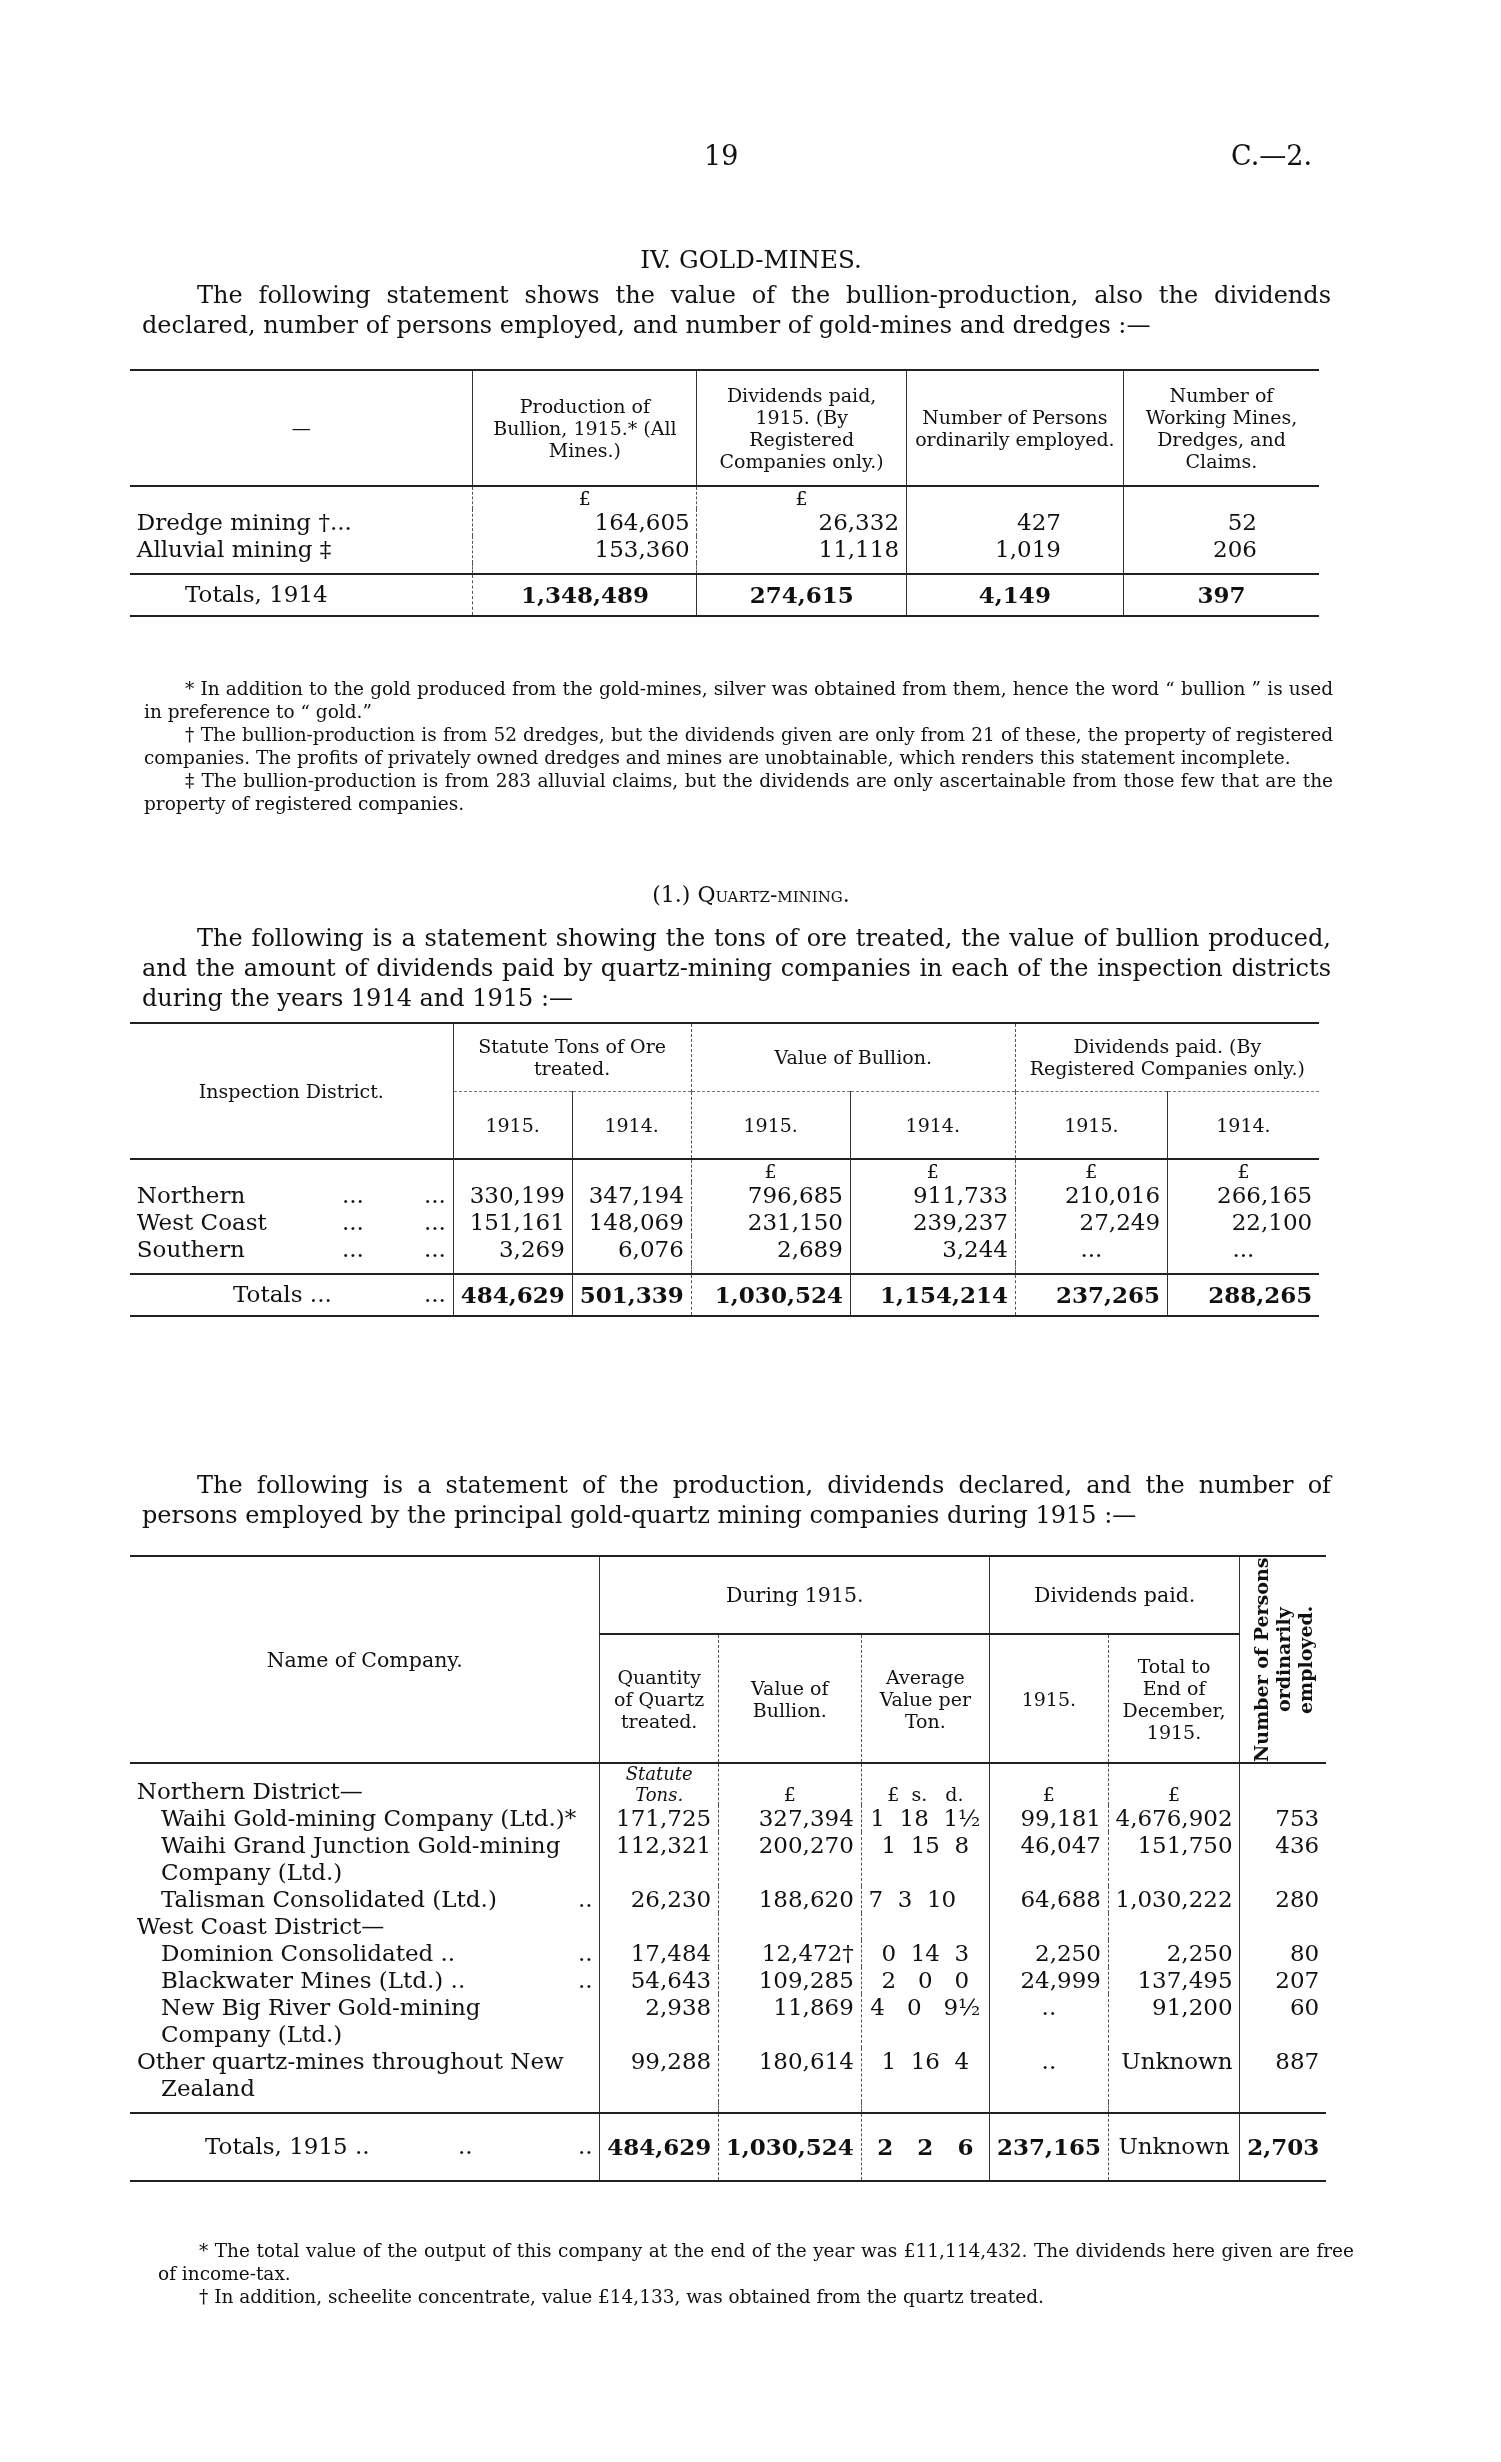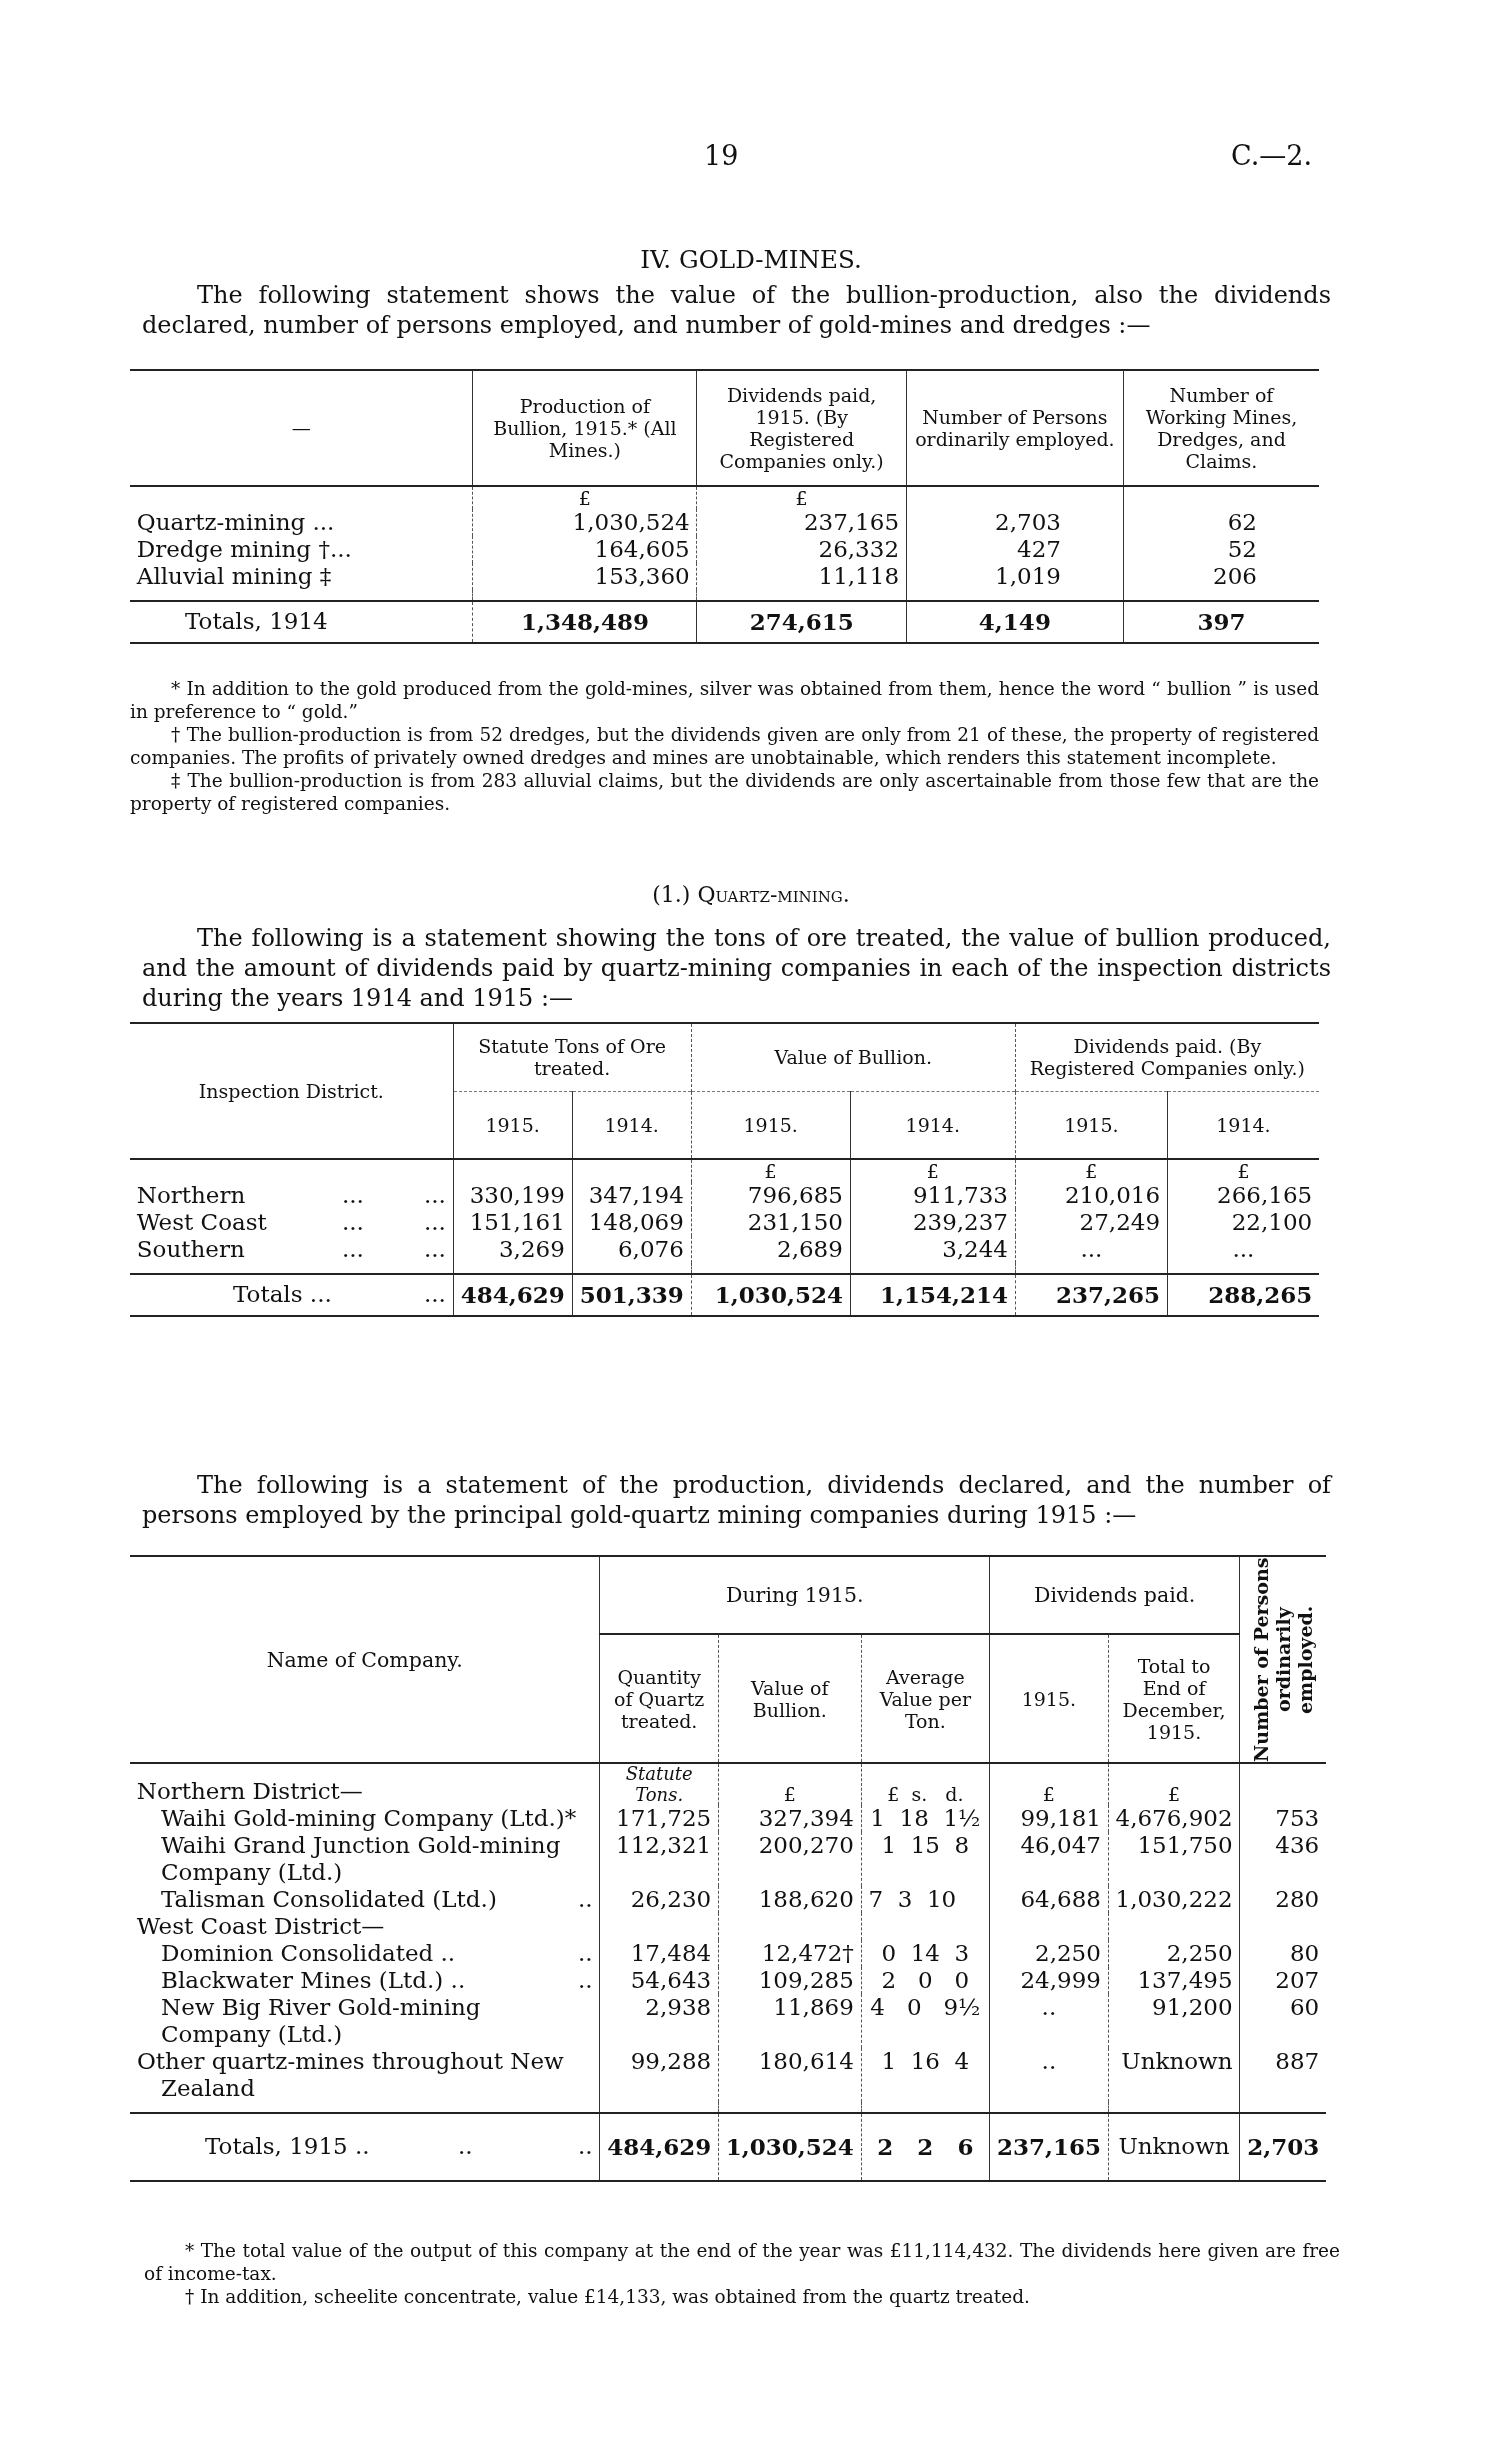--- a/index.html
+++ b/index.html
@@ -17,21 +17,21 @@
   td, th { padding: 0 6.8px; font-weight: normal; vertical-align: middle; }
   .hdr { font-size: 19px; line-height: 22px; text-align: center; }
   .num { text-align: right; font-size: 23px; line-height: 27px; }
   .lbl { font-size: 23px; line-height: 27px; text-align: left; white-space: nowrap; }
   .bold { font-weight: bold; }
   .vl { border-left: 1.4px solid #333; }
   .vd { border-left: 1.4px dashed #555; }
   .topline { border-top: 2.1px solid #222; }
   .botline { border-bottom: 2.1px solid #222; }
   .sep td { height: 9.6px; }
-  .foot { font-size: 18.5px; line-height: 23px; text-align: justify; }
+  .foot { font-size: 18.5px; line-height: 23px; text-align: justify; margin-left: 14px; }
   .unit { text-align: center; font-size: 19px; }
   .rot { writing-mode: vertical-rl; transform: rotate(180deg); font-weight: bold; font-size: 19px; line-height: 22px; text-align: center; }
   .sc { font-variant: small-caps; text-align: right; }
 </style>
 </head>
 <body>
 
 <div class="abs page-num">19</div>
 <div class="abs doc-ref">C.—2.</div>
 
@@ -46,27 +46,20 @@
     <th class="hdr vl" style="width:205px;">Dividends paid, 1915. (By Registered Companies only.)</th>
     <th class="hdr vl" style="width:212px;">Number of Persons ordinarily employed.</th>
     <th class="hdr vl" style="width:191px;">Number of Working Mines, Dredges, and Claims.</th>
   </tr>
   <tr class="topline">
     <td></td>
     <td class="unit vd">£</td>
     <td class="unit vd">£</td>
     <td class="unit vl"></td>
     <td class="unit vl"></td>
-  </tr>
-  <tr>
-    <td class="lbl">Quartz-mining ...</td>
-    <td class="num vd">1,030,524</td>
-    <td class="num vd">237,165</td>
-    <td class="num vl" style="padding-right:62px;">2,703</td>
-    <td class="num vl" style="padding-right:62px;">62</td>
   </tr>
   <tr>
     <td class="lbl">Dredge mining †...</td>
     <td class="num vd">164,605</td>
     <td class="num vd">26,332</td>
     <td class="num vl" style="padding-right:62px;">427</td>
     <td class="num vl" style="padding-right:62px;">52</td>
   </tr>
   <tr>
     <td class="lbl">Alluvial mining ‡</td>

